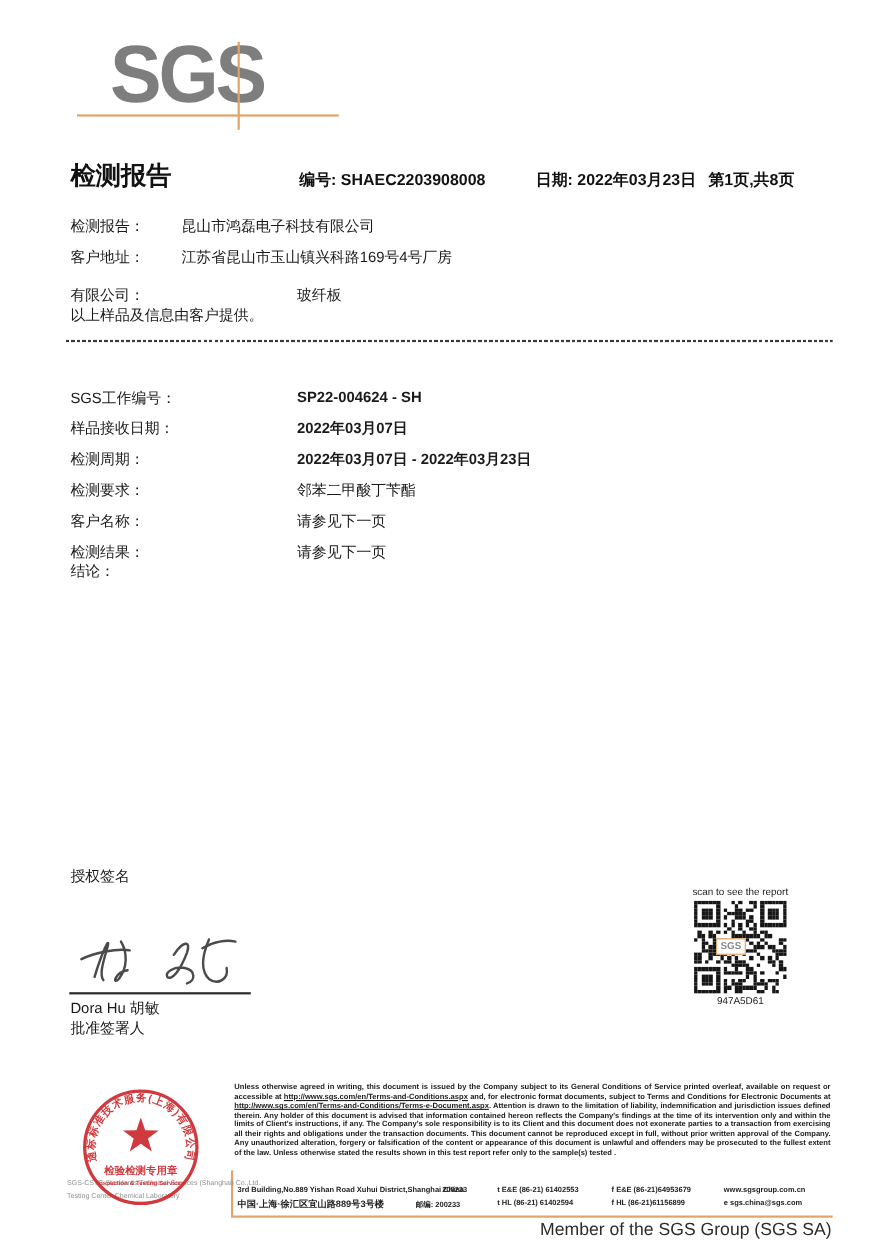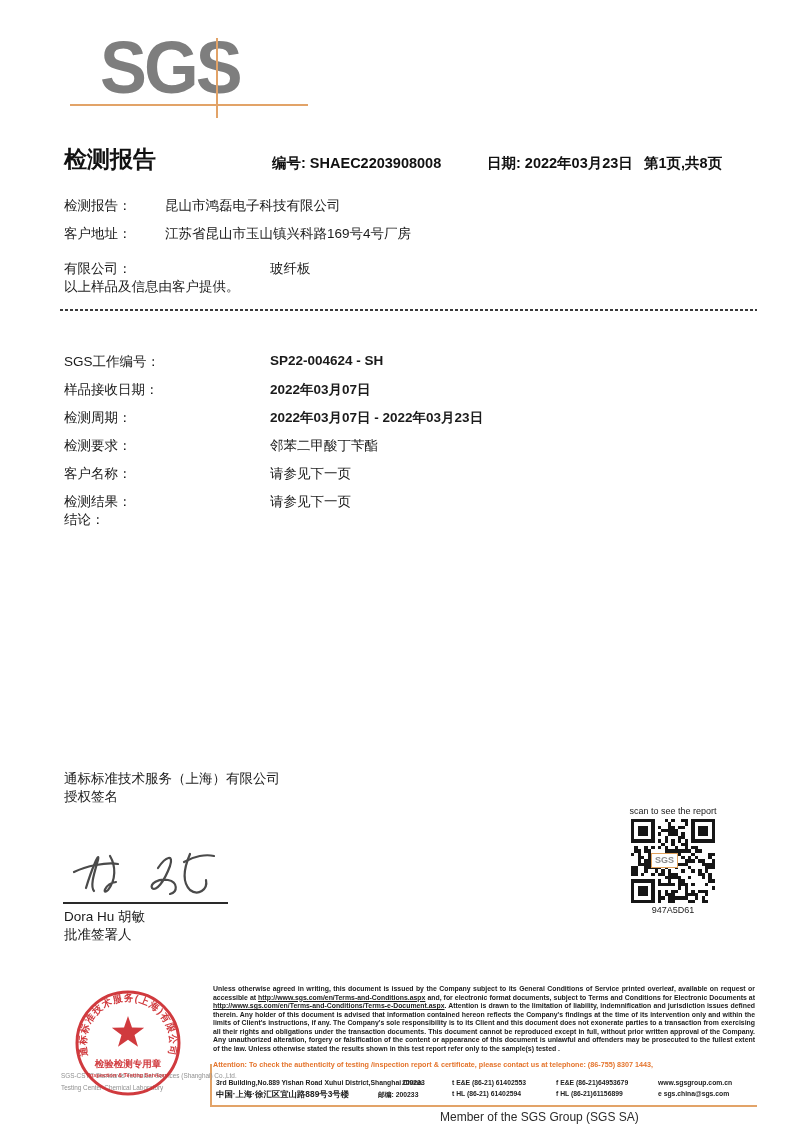--- a/index.html
+++ b/index.html
@@ -48,21 +48,21 @@
   .stamp-svg{left:72px;top:987px;opacity:.92;z-index:2;}
   .stamp-sub{left:61px;font-size:6.4px;color:#909090;z-index:1;white-space:nowrap;}
   .disclaimer{left:213px;top:985px;width:542px;font-size:6.9px;line-height:8.55px;
     font-weight:bold;color:#1b1b1b;text-align:justify;}
   .disclaimer .u{text-decoration:underline;}
   .attention{left:213px;width:545px;font-size:7.2px;line-height:8.6px;font-weight:bold;color:#e4742c;white-space:nowrap;}
   .f-vline{left:210px;top:1064px;width:2px;height:42px;background:#e2a368;}
   .f-hline{left:210px;top:1105px;width:547px;height:2px;background:#e2a368;}
   .fa{position:absolute;font-size:6.8px;font-weight:600;color:#222;white-space:nowrap;}
   .fa-cn{font-size:8.4px;font-weight:bold;}
-  .member{left:440px;top:1110px;width:316px;text-align:left;font-size:12px;color:#2b2b2b;}
+  .member{left:440px;top:1110px;width:316px;text-align:right;font-size:16px;color:#2b2b2b;}
 </style>
 </head>
 <body>
 
 <div class="page">
 
   <div class="abs logo-text">SGS</div>
   <div class="abs logo-hline"></div>
   <div class="abs logo-vline"></div>
 
@@ -111,21 +111,20 @@
     <span class="lab">客户名称：</span>
     <span class="val">请参见下一页</span>
   </div>
   <div class="abs frow job-row" style="top:493px;">
     <span class="lab">检测结果：</span>
     <span class="val">请参见下一页</span>
   </div>
 
   <div class="abs conclusion-label">结论：</div>
 
-  <div class="abs company-name">通标标准技术服务（上海）有限公司</div>
   <div class="abs auth-label">授权签名</div>
   <svg class="abs sig-svg" width="170" height="64" viewBox="0 0 170 64">
     <g fill="none" stroke="#4a4a4a" stroke-width="2.2" stroke-linecap="round">
       <path d="M20 50 C26 30 34 12 32 22 C28 36 24 48 28 53"></path>
       <path d="M8 34 C20 28 40 24 52 26"></path>
       <path d="M44 18 C50 28 50 42 42 52 C36 58 38 46 50 44"></path>
       <path d="M92 30 C100 18 108 16 104 28 C98 44 90 54 86 50 C84 46 92 40 102 42 C112 44 112 54 104 56"></path>
       <path d="M124 16 C118 30 116 44 124 52 C132 58 142 52 140 42"></path>
       <path d="M118 24 C128 18 140 16 148 18"></path>
     </g>
@@ -451,21 +450,20 @@
       </defs>
     <text font-size="9.6" fill="#cd2a2e" font-weight="bold" letter-spacing="1">
       <textPath href="#ringArc" startOffset="50%" text-anchor="middle">通标标准技术服务(上海)有限公司</textPath>
     </text>
     <polygon fill="#cd2a2e" points="56,29 60,40.5 72.2,40.7 62.5,48.1 66,59.8 56,52.8 46,59.8 49.5,48.1 39.8,40.7 52,40.5"></polygon>
     <text x="56" y="80" text-anchor="middle" font-size="9.5" font-weight="bold" fill="#cd2a2e">检验检测专用章</text>
     <text x="56" y="90" text-anchor="middle" font-size="5.6" font-weight="bold" fill="#cd2a2e">Inspection &amp; Testing Services</text>
   </svg>
 
   <div class="abs disclaimer"><span>Unless otherwise agreed in writing, this document is issued by the Company subject to its General Conditions of Service printed overleaf, available on request or accessible at </span><span class="u">http://www.sgs.com/en/Terms-and-Conditions.aspx</span><span> and, for electronic format documents, subject to Terms and Conditions for Electronic Documents at </span><span class="u">http://www.sgs.com/en/Terms-and-Conditions/Terms-e-Document.aspx</span><span>. Attention is drawn to the limitation of liability, indemnification and jurisdiction issues defined therein. Any holder of this document is advised that information contained hereon reflects the Company's findings at the time of its intervention only and within the limits of Client's instructions, if any. The Company's sole responsibility is to its Client and this document does not exonerate parties to a transaction from exercising all their rights and obligations under the transaction documents. This document cannot be reproduced except in full, without prior written approval of the Company. Any unauthorized alteration, forgery or falsification of the content or appearance of this document is unlawful and offenders may be prosecuted to the fullest extent of the law. Unless otherwise stated the results shown in this test report refer only to the sample(s) tested .</span></div>
-  <div class="abs attention" style="top:1061px;">Attention: To check the authenticity of testing /inspection report &amp; certificate, please contact us at telephone: (86-755) 8307 1443,</div>
 
   <div class="abs f-vline"></div>
   <span class="fa" style="left:216px;top:1079px;">3rd Building,No.889 Yishan Road Xuhui District,Shanghai China</span>
   <span class="fa" style="left:402px;top:1079px;">200233</span>
   <span class="fa" style="left:452px;top:1079px;">t E&amp;E (86-21) 61402553</span>
   <span class="fa" style="left:556px;top:1079px;">f E&amp;E (86-21)64953679</span>
   <span class="fa" style="left:658px;top:1079px;">www.sgsgroup.com.cn</span>
   <span class="fa fa-cn" style="left:216px;top:1089px;">中国·上海·徐汇区宜山路889号3号楼</span>
   <span class="fa" style="left:378px;top:1090px;">邮编: 200233</span>
   <span class="fa" style="left:452px;top:1090px;">t HL (86-21) 61402594</span>

